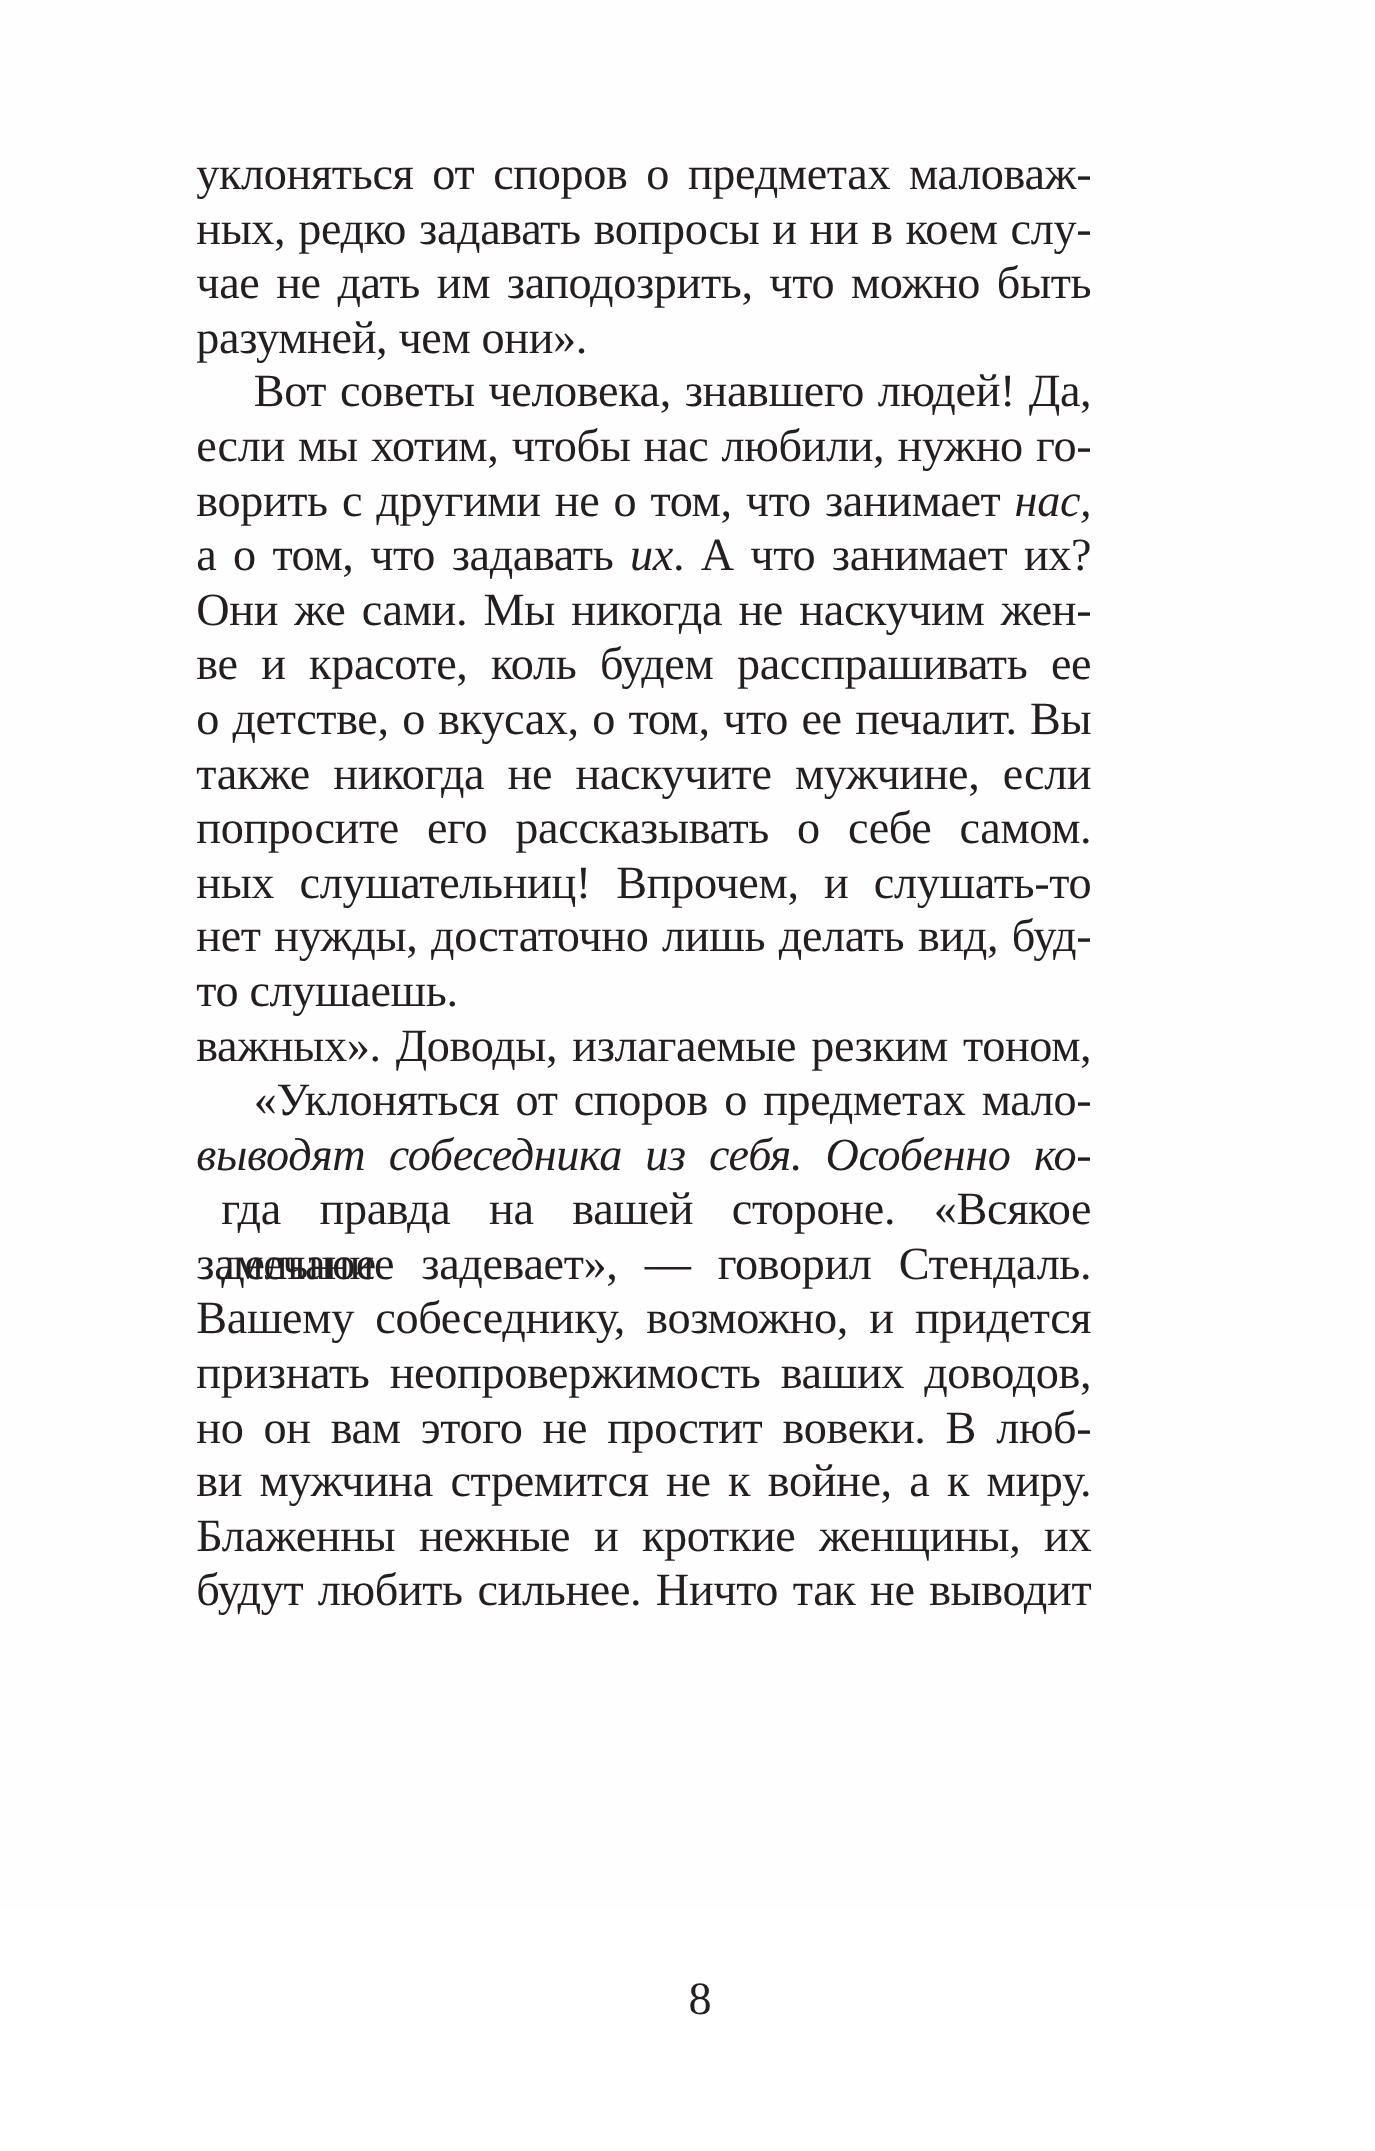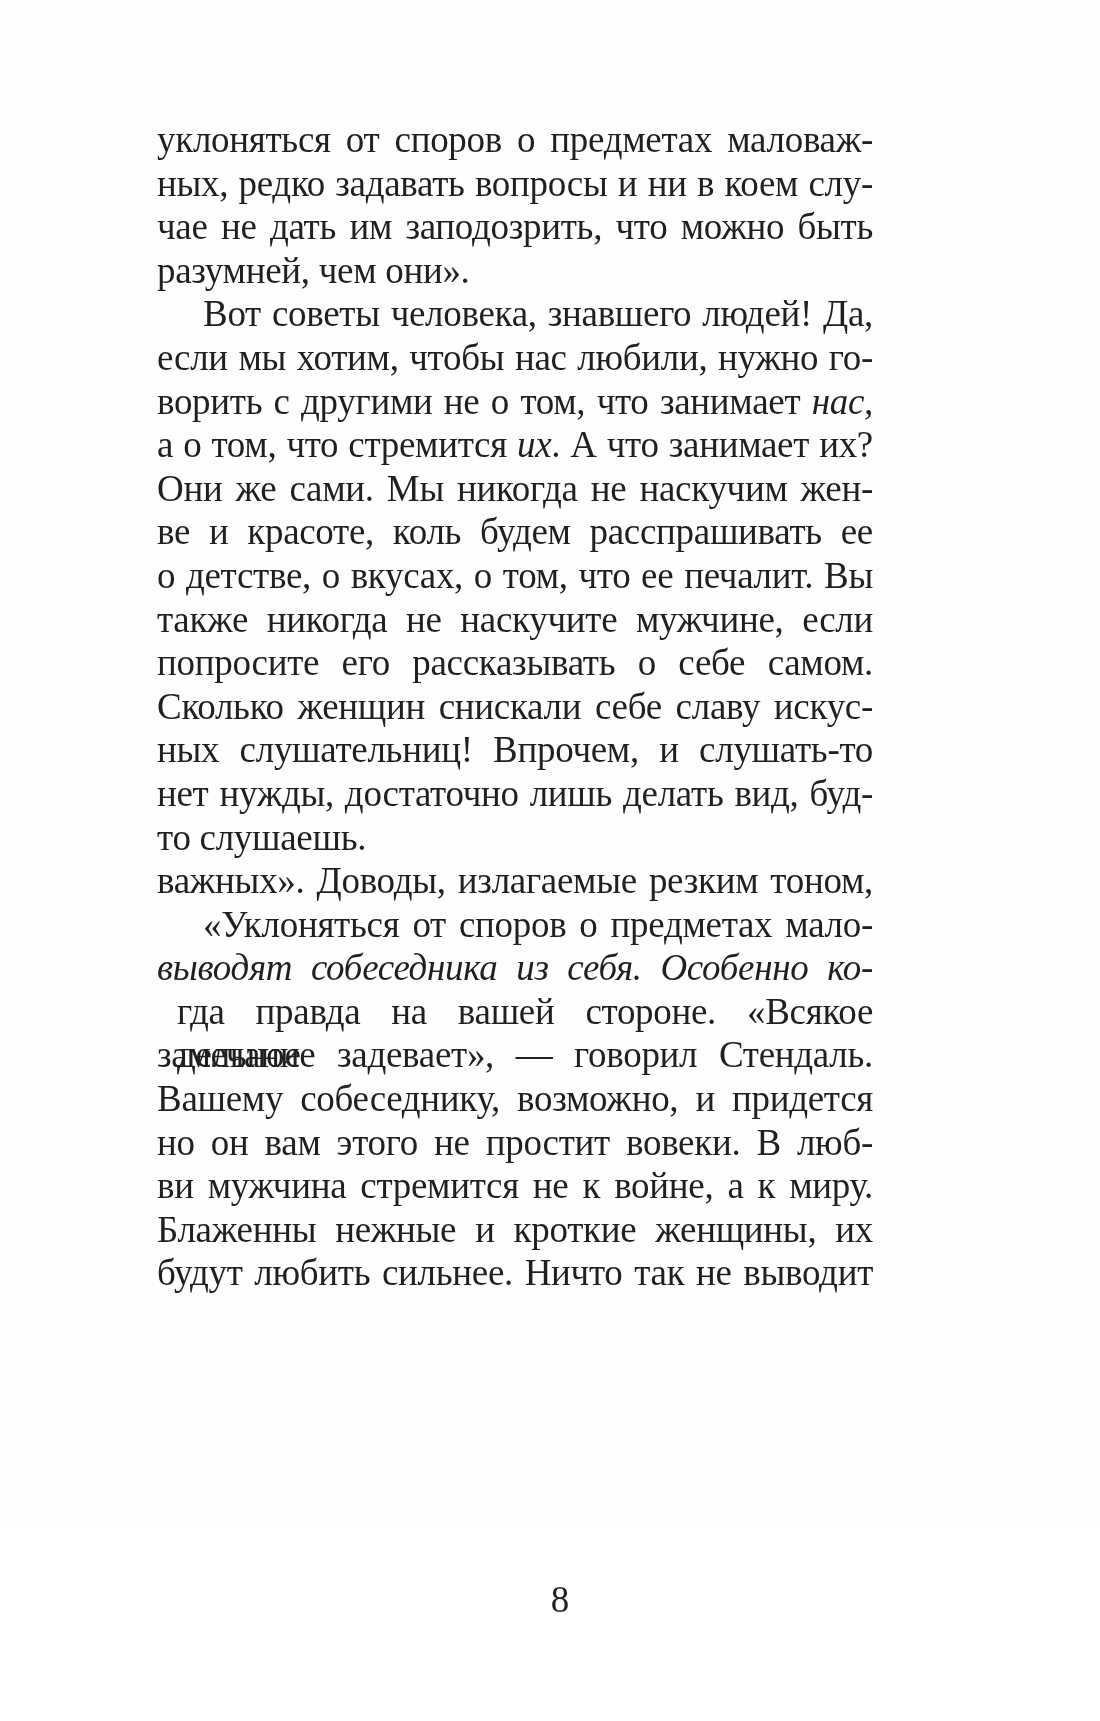--- a/index.html
+++ b/index.html
@@ -72,39 +72,39 @@
       <span class="line" style="white-space: normal;">уклоняться от споров о предметах маловаж-</span>
       <span class="line" style="white-space: normal;">ных, редко задавать вопросы и ни в коем слу-</span>
       <span class="line" style="white-space: normal;">чае не дать им заподозрить, что можно быть</span>
       <span class="line last" style="white-space: normal;">разумней, чем они».</span>
     </div>
 
     <div>
       <span class="line indent" style="white-space: normal;">Вот советы человека, знавшего людей! Да,</span>
       <span class="line" style="white-space: normal;">если мы хотим, чтобы нас любили, нужно го-</span>
       <span class="line" style="white-space: normal;"><span>ворить с другими не о том, что занимает </span><em class="italic">нас,</em></span>
-      <span class="line" style="white-space: normal;"><span>а о том, что стремится </span><em class="italic">их</em><span>. А что занимает их?</span></span>
+      <span class="line" style="white-space: normal;"><span>а о том, что задавать </span><em class="italic">их</em><span>. А что занимает их?</span></span>
       <span class="line" style="white-space: normal;">Они же сами. Мы никогда не наскучим жен-</span>
       <span class="line" style="white-space: normal;">ве и красоте, коль будем расспрашивать ее</span>
       <span class="line" style="white-space: normal;">о детстве, о вкусах, о том, что ее печалит. Вы</span>
       <span class="line" style="white-space: normal;">также никогда не наскучите мужчине, если</span>
       <span class="line" style="white-space: normal;">попросите его рассказывать о себе самом.</span>
-      <span class="line" style="white-space: normal;">Сколько женщин снискали себе славу искус-</span>
       <span class="line" style="white-space: normal;">ных слушательниц! Впрочем, и слушать-то</span>
       <span class="line" style="white-space: normal;">нет нужды, достаточно лишь делать вид, буд-</span>
       <span class="line last" style="white-space: normal;">то слушаешь.</span>
     </div>
 
     <div>
       <span class="line" style="white-space: normal;">важных». Доводы, излагаемые резким тоном,</span>
       <span class="line indent" style="white-space: normal;">«Уклоняться от споров о предметах мало-</span>
       <span class="line" style="white-space: normal; font-style: italic;">выводят собеседника из себя. Особенно ко-</span>
       <span class="line" style="white-space: normal; margin-left: 20px;">гда правда на вашей стороне. «Всякое дельное</span>
       <span class="line" style="white-space: normal;">замечание задевает», — говорил Стендаль.</span>
       <span class="line" style="white-space: normal;">Вашему собеседнику, возможно, и придется</span>
+      <span class="line" style="white-space: normal;">признать неопровержимость ваших доводов,</span>
       <span class="line" style="white-space: normal;">но он вам этого не простит вовеки. В люб-</span>
       <span class="line" style="white-space: normal;">ви мужчина стремится не к войне, а к миру.</span>
       <span class="line" style="white-space: normal;">Блаженны нежные и кроткие женщины, их</span>
       <span class="line" style="white-space: normal;">будут любить сильнее. Ничто так не выводит</span>
     </div>
 
   </div>
 
   <div class="page-number">8</div>
 </div>

